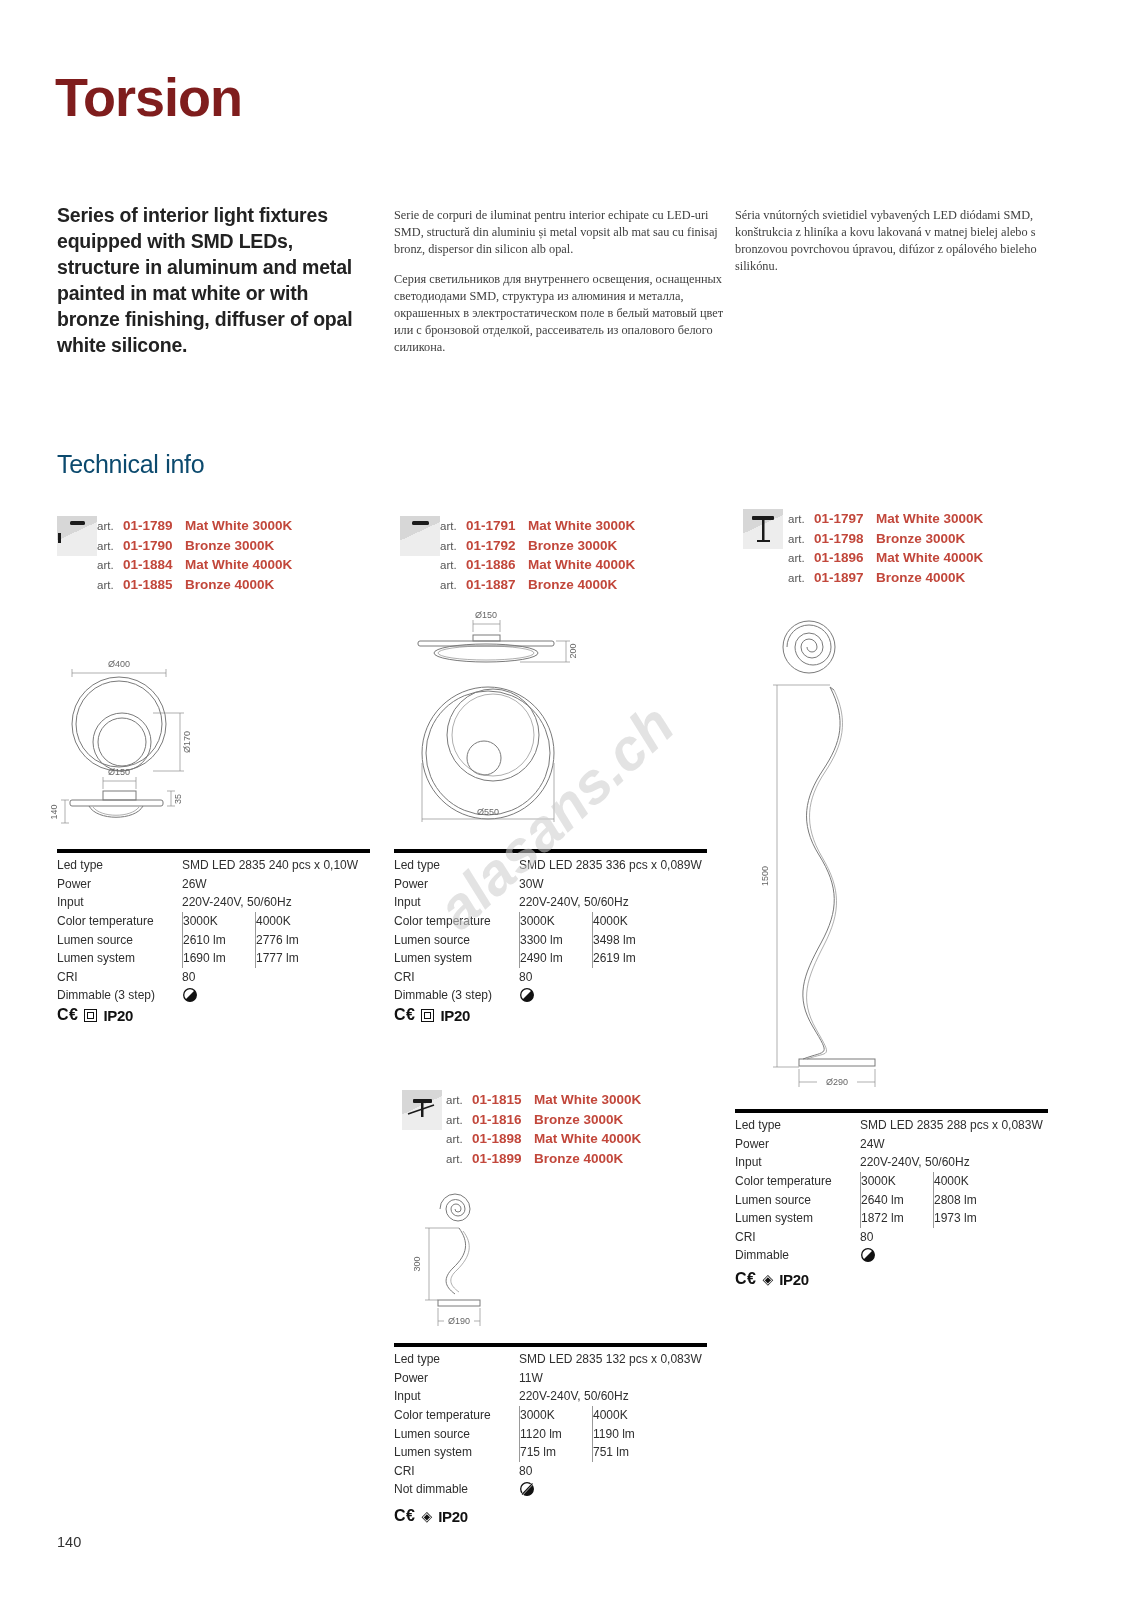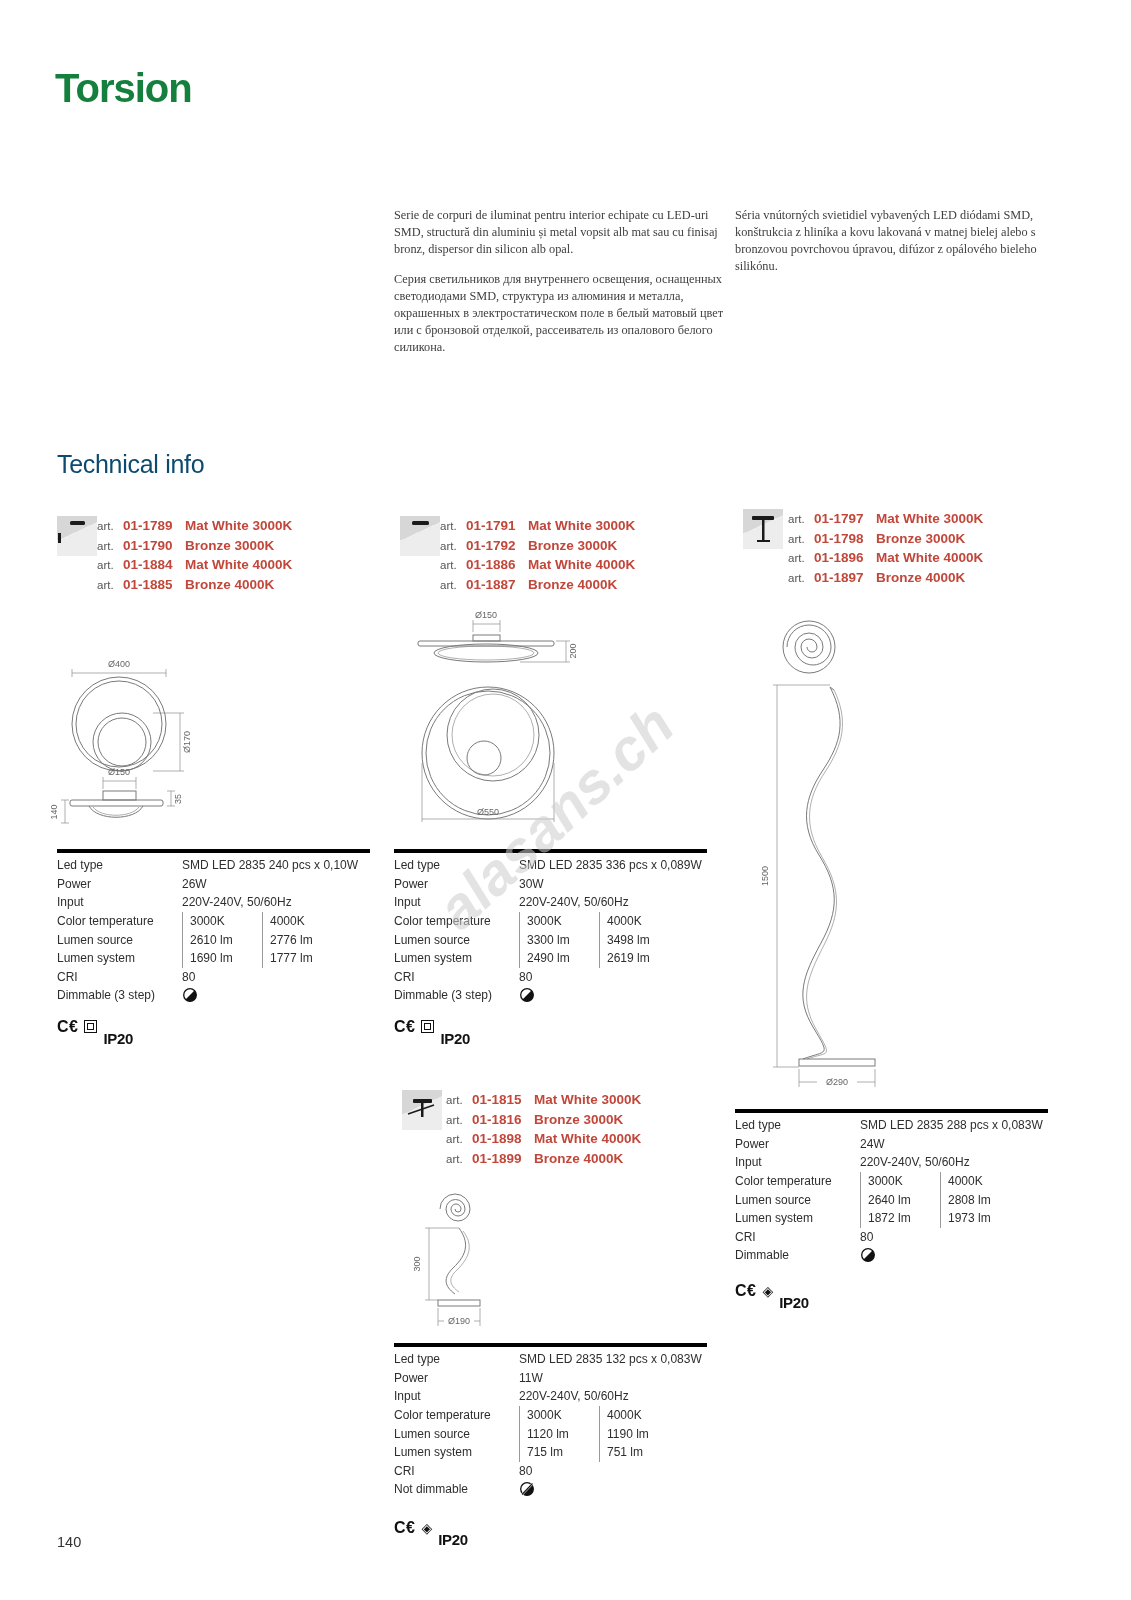--- a/index.html
+++ b/index.html
@@ -1,55 +1,56 @@
 <!DOCTYPE html>
 <html><head>
 <meta charset="utf-8">
 <style>
   html,body{margin:0;padding:0;background:#ffffff;}
   .page{position:relative;width:1131px;height:1600px;background:#fff;overflow:hidden;
         font-family:"Liberation Sans",sans-serif;color:#1d1d1f;}
   .abs{position:absolute;}
-  .title{font-size:40px;font-weight:800;letter-spacing:-1px;color:#15803d;margin:0;}
+  .title{font-size:54px;font-weight:800;letter-spacing:-1px;color:#7f1d1d;margin:0;}
   .intro-en{width:318px;font-size:19.5px;font-weight:700;line-height:1.33;letter-spacing:-0.2px;color:#222;}
   .lang-col{width:334px;font-size:12.3px;line-height:1.38;color:#404040;font-family:Liberation Serif, serif;}
   .lang-col p{margin:0 0 13px 0;}
   .h2{font-size:25px;font-weight:400;letter-spacing:-0.3px;margin:0;color:#0c4a6e;}
   .thumb{width:40px;height:40px;background:linear-gradient(155deg,#d7d7d7 42%,#ededed 42%);}
   .arts{display:flex;flex-direction:column;gap:4.5px;}
   .artrow{display:flex;align-items:baseline;font-size:13.5px;white-space:nowrap;}
   .artlabel{width:26px;font-size:11.5px;color:#555;}
   .artcode{width:62px;font-weight:700;color:#c2473b;}
   .artfinish{font-weight:700;color:#c2473b;}
   .spec{width:313px;border-top:4px solid #000000;padding-top:3px;font-size:12px;color:#2e2e2e;}
   .srow{display:flex;align-items:center;height:18.6px;}
   .slabel{width:125px;flex:none;}
   .sval{flex:1;display:flex;align-items:center;}
-  .scell{width:72px;flex:none;border-left:1px solid #999;padding-left:7px;align-self:stretch;display:flex;align-items:center;}
+  .scell{width:72px;flex:none;border-left:1px solid #999;padding-left:0;align-self:stretch;display:flex;align-items:center;}
   .cert{display:flex;align-items:center;gap:6px;color:#111;}
   .ce{font-size:16px;font-weight:600;letter-spacing:0.5px;}
   .sq-outer{width:11px;height:11px;border:1.6px solid #111;display:flex;align-items:center;justify-content:center;}
   .sq-inner{width:5px;height:5px;border:1.1px solid #111;}
   .diamond{font-size:14px;line-height:1;}
-  .ip{font-weight:800;font-size:15px;letter-spacing:-0.3px;margin-top:24px;}
+  .ip{font-weight:800;font-size:15px;letter-spacing:-0.3px;}
   .watermark{font-size:58px;font-weight:700;font-style:italic;color:#cdcdcd;opacity:0.55;
              transform:rotate(-43deg);transform-origin:0 0;white-space:nowrap;pointer-events:none;}
   .pagenum{font-size:14.5px;color:#333;}
   svg.diag{overflow:visible;}
   svg.diag .ln{stroke:#7a7a7a;fill:none;stroke-width:1;}
   svg.diag .thin{stroke:#8d8d8d;fill:none;stroke-width:0.7;}
   svg.diag text{font-family:"Liberation Sans",sans-serif;font-size:9px;fill:#666;}
 </style>
 </head>
 <body>
 
 <div class="page">
 
   <h1 class="abs title" style="left:55px;top:66px;">Torsion</h1>
 
+  <div class="abs intro-en" style="left:57px;top:203px;">Series of interior light fixtures equipped with SMD LEDs, structure in aluminum and metal painted in mat white or with bronze finishing, diffuser of opal white silicone.</div>
 
   <div class="abs lang-col" style="left:394px;top:207px;">
     <p>Serie de corpuri de iluminat pentru interior echipate cu LED-uri SMD, structură din aluminiu și metal vopsit alb mat sau cu finisaj bronz, dispersor din silicon alb opal.</p>
     <p>Серия светильников для внутреннего освещения, оснащенных светодиодами SMD, структура из алюминия и металла, окрашенных в электростатическом поле в белый матовый цвет или с бронзовой отделкой, рассеиватель из опалового белого силикона.</p>
   </div>
 
   <div class="abs lang-col" style="left:735px;top:207px;">
     <p>Séria vnútorných svietidiel vybavených LED diódami SMD, konštrukcia z hliníka a kovu lakovaná v matnej bielej alebo s bronzovou povrchovou úpravou, difúzor z opálového bieleho silikónu.</p>
   </div>
 

